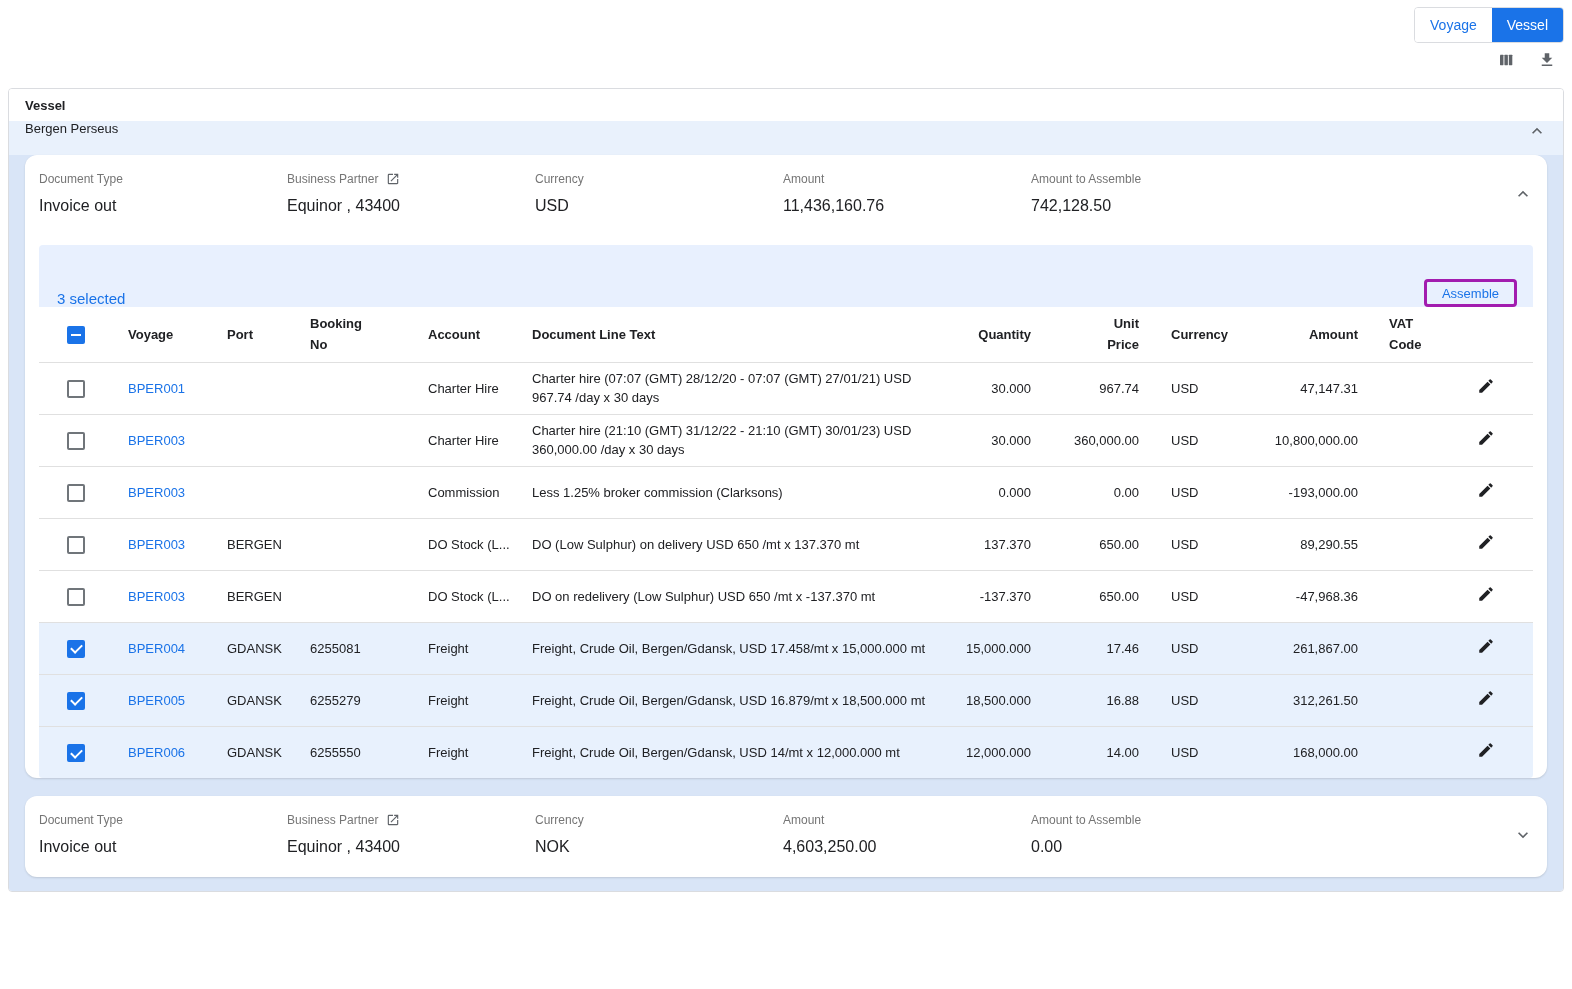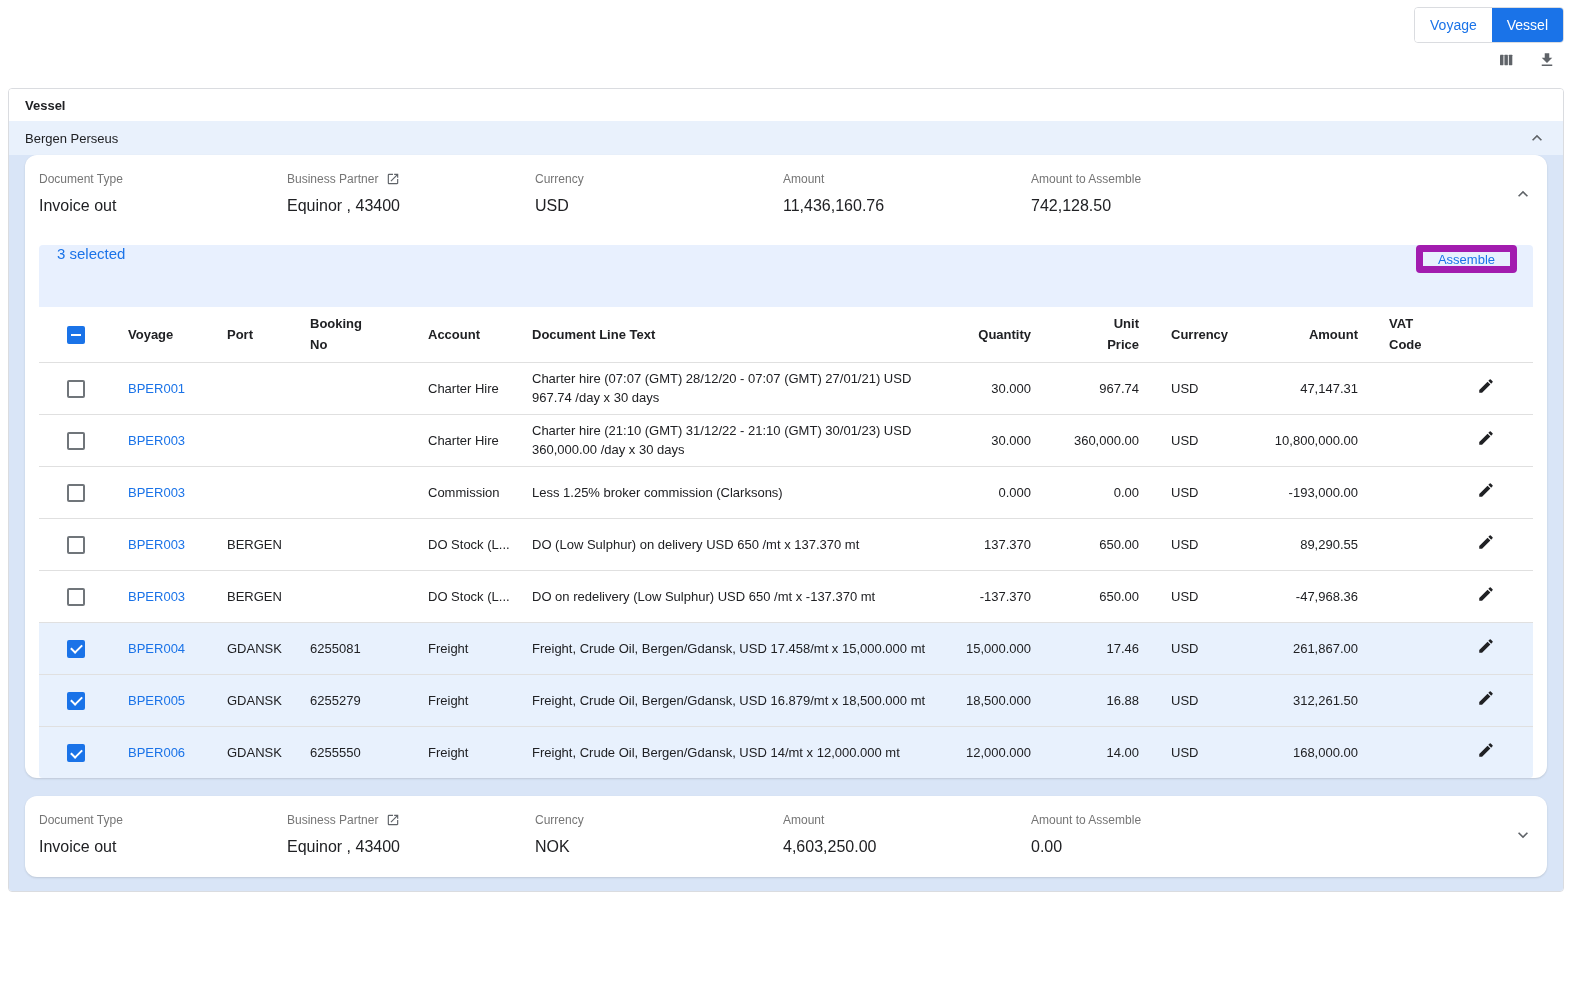--- a/index.html
+++ b/index.html
@@ -14,42 +14,42 @@
     font-family: inherit; padding: 0 15px; cursor: pointer; display: flex; align-items: center; }
   .toggle.active { background: #1a73e8; color: #fff; }
   .icon-row { position: absolute; top: 51px; right: 16px; display: flex; gap: 23px; align-items: center; }
   .icon { display: inline-flex; align-items: center; justify-content: center; }
   .clickable { cursor: pointer; }
 
   
   .main-card { margin: 0 8px; border: 1px solid #dadce0; border-radius: 4px; overflow: hidden; }
   .panel-header { height: 32px; display: flex; align-items: center; padding: 0 16px;
     font-size: 13px; font-weight: 700; background: #fff; }
-  .group-row { height: 34px; background: #e9f1fc; display: flex; align-items: center;
+  .group-row { height: 34px; background: #e9f1fc; display: flex; align-items: flex-start;
     justify-content: space-between; padding: 0 16px; font-size: 13px; cursor: pointer; }
   .expanded { background: #d9e5f7; padding: 0 16px 14px; }
   .refresh-row { display: flex; justify-content: flex-end; padding: 19px 0 24px; }
   .refresh-btn { background: #1a73e8; color: #fff; border: none; border-radius: 4px;
     height: 30px; padding: 0 16px; font-size: 13px; font-family: inherit; cursor: pointer; }
 
   
   .doc-card { background: #ffffff; border-radius: 12px; box-shadow: 0 1px 2px rgba(60,64,67,.18); }
   .doc-card + .doc-card { margin-top: 18px; }
   .fields { display: flex; align-items: flex-start; padding: 16px 14px 0; }
   .field { width: 248px; }
   .field-label { font-size: 12px; color: #757575; display: flex; align-items: center; gap: 8px; height: 15px; }
   .field-value { margin-top: 11px; font-size: 16px; color: #202124; }
   .fields .chevron { margin-left: auto; margin-top: 13px; }
   .doc-bottom .fields { padding-bottom: 21px; }
 
   
   .sel-panel { background: #e8f0fe; border-radius: 4px; overflow: hidden; margin: 30px 14px 14px; }
-  .sel-toolbar { height: 62px; display: flex; align-items: flex-start; justify-content: space-between; padding: 0 16px 0 18px; }
+  .sel-toolbar { height: 62px; display: flex; align-items: flex-end; justify-content: space-between; padding: 0 16px 0 18px; }
   .sel-count { color: #1a73e8; font-size: 15px; }
-  .assemble-btn { height: 28px; padding: 0 15px; background: transparent; border: 7px solid #a21caf;
+  .assemble-btn { height: 28px; padding: 0 15px; background: transparent; border: 3px solid #a21caf;
     color: #1a73e8; border-radius: 4px; font-size: 13px; font-family: inherit; cursor: pointer; }
 
   
   table { width: 100%; border-collapse: collapse; background: #fff; font-size: 13px; table-layout: fixed; }
   thead th { height: 55px; font-weight: 700; text-align: left; vertical-align: middle;
     white-space: pre-line; line-height: 21px; border-bottom: 1px solid #e0e0e0; padding: 0 12px 0 0; }
   tbody td { height: 52px; vertical-align: middle; border-bottom: 1px solid #e0e0e0;
     padding: 4px 12px 4px 0; line-height: 19px; overflow: hidden; }
   tbody tr:last-child td { border-bottom: none; }
   tr.selected td { background: #e8f1fd; }

